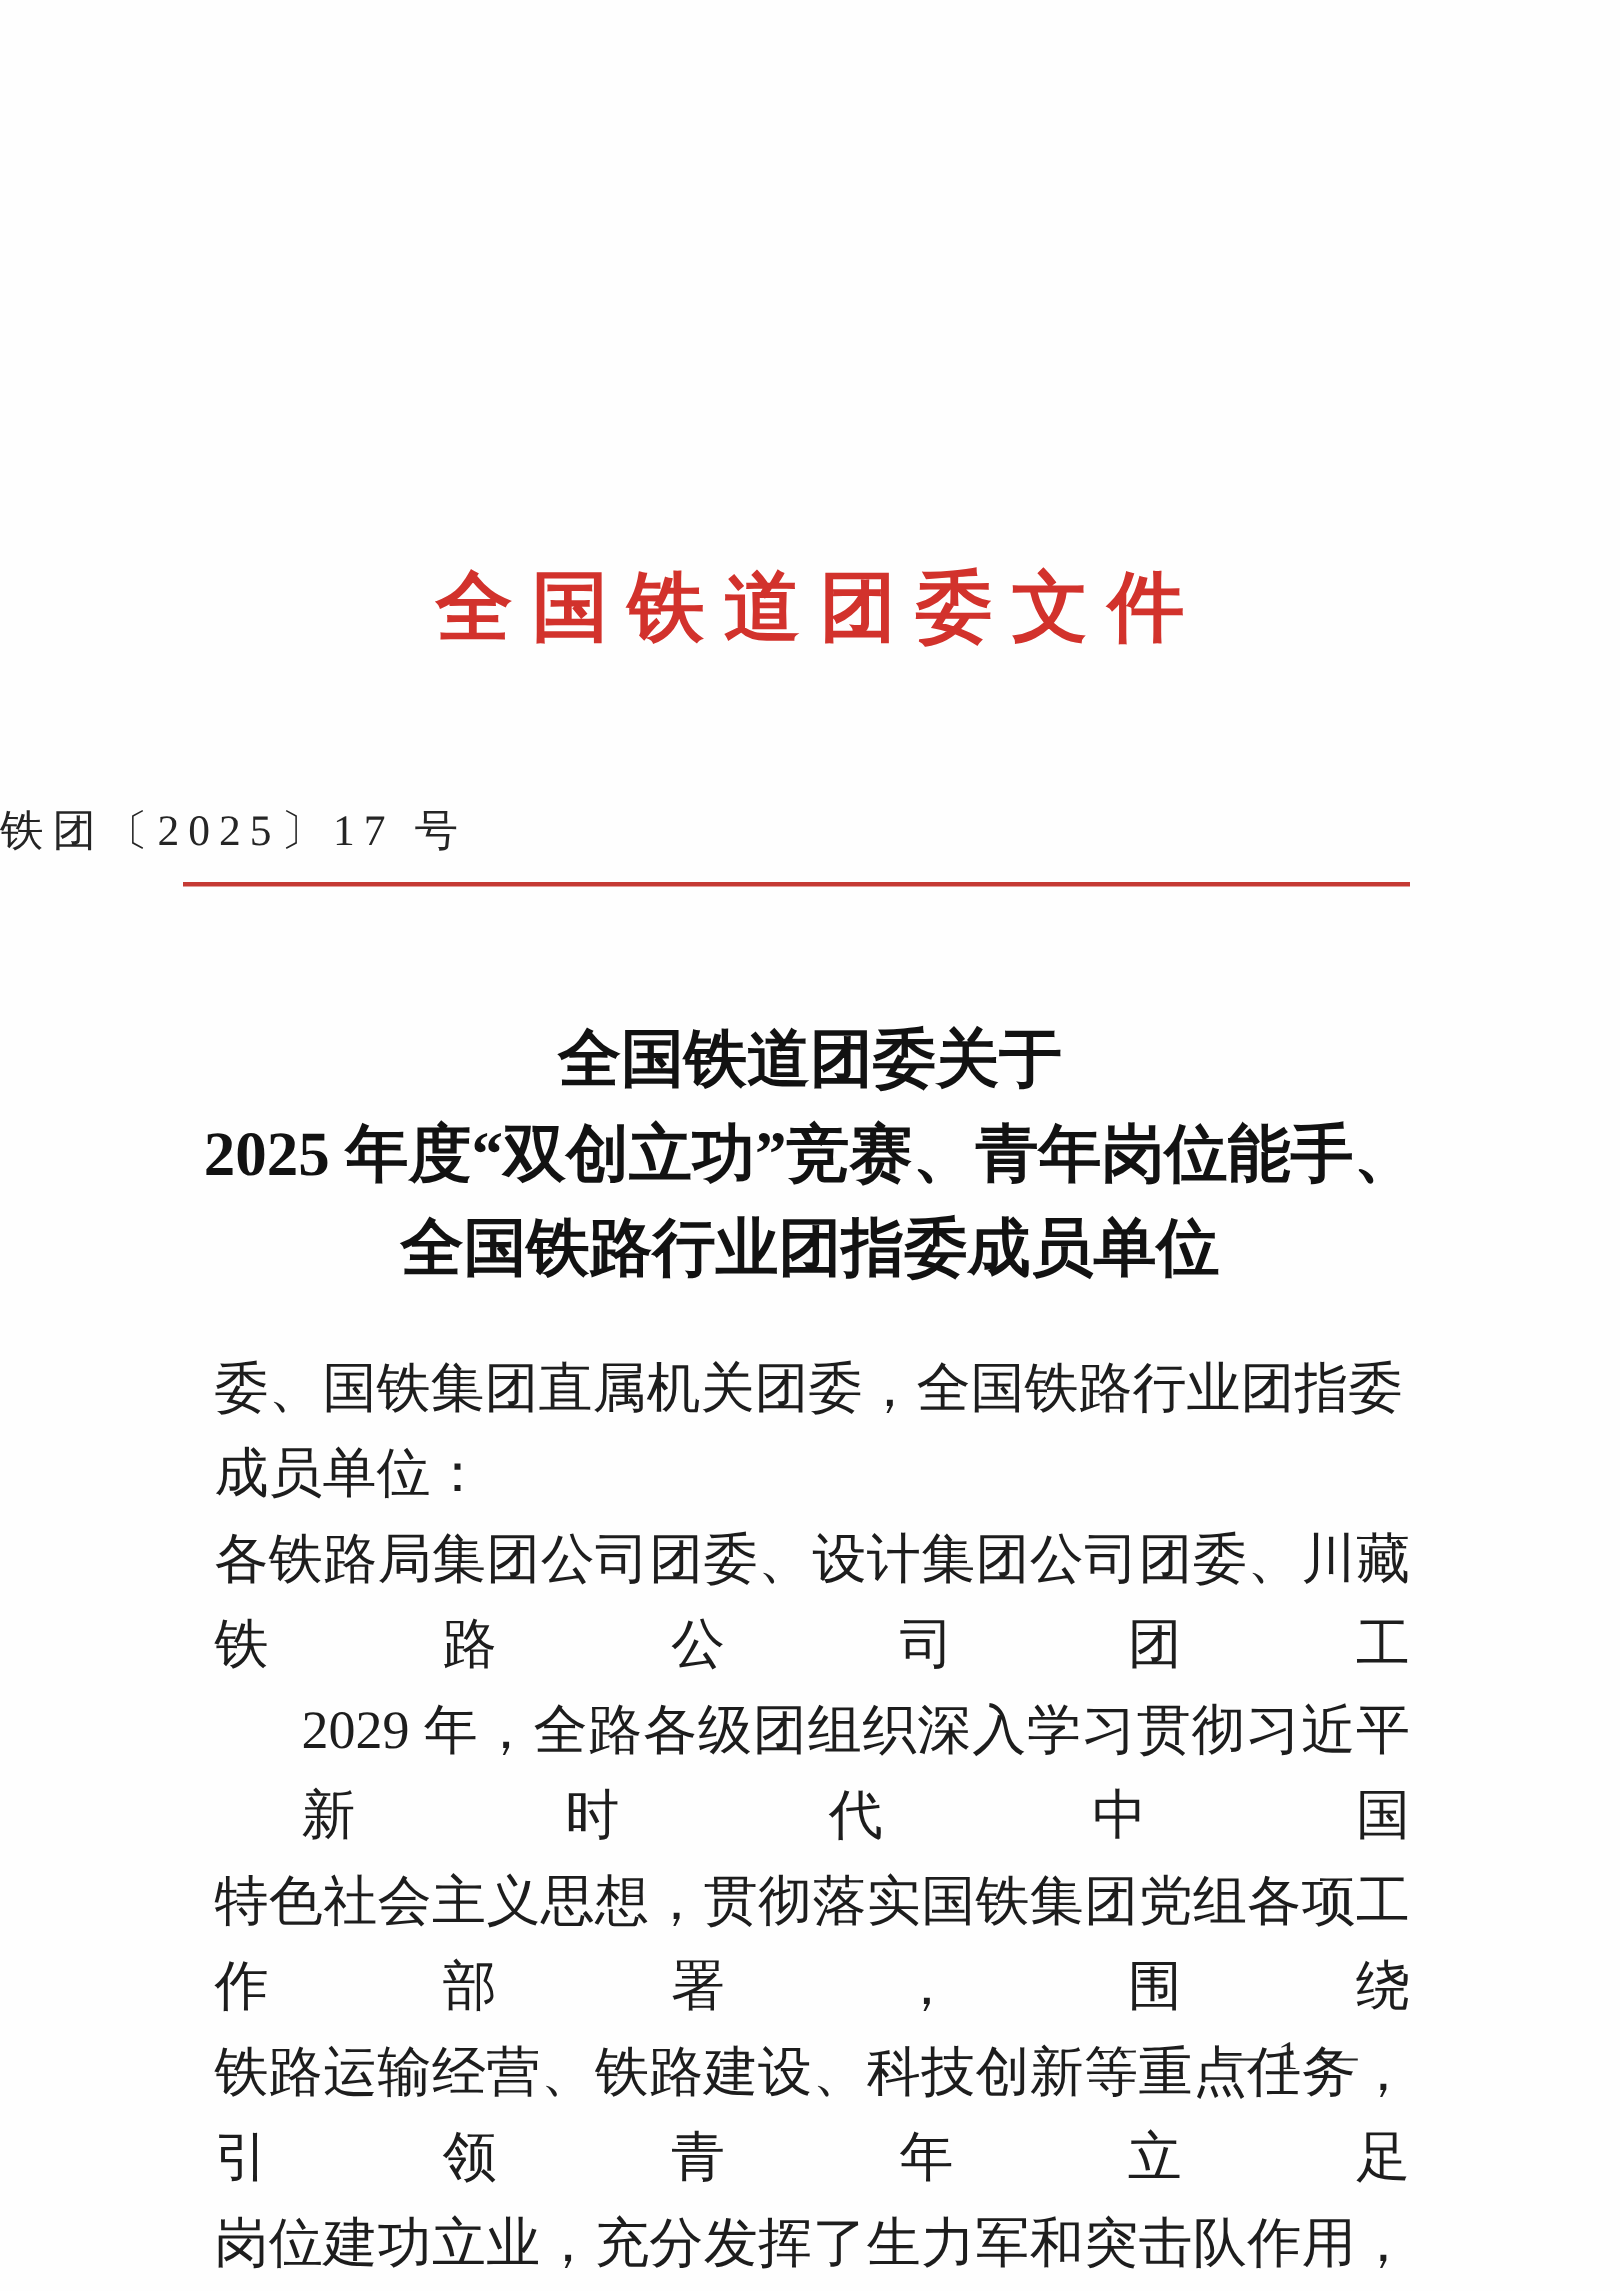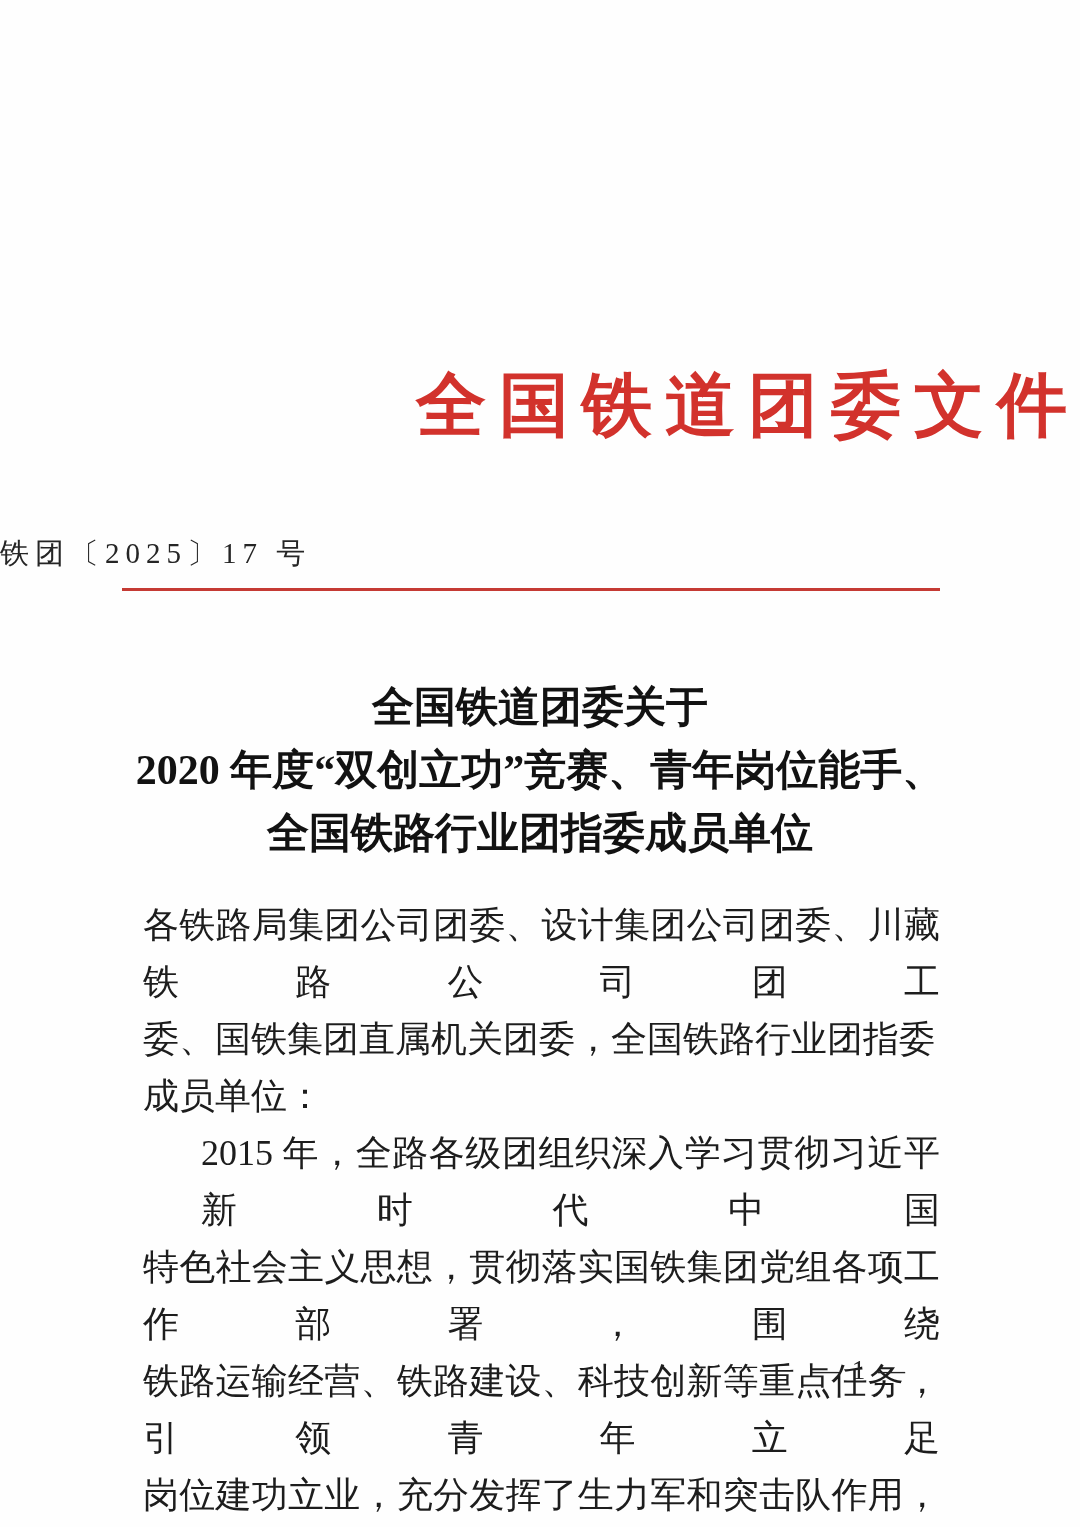--- a/index.html
+++ b/index.html
@@ -13,22 +13,22 @@
     overflow: hidden;
     font-family: "Liberation Serif", "DejaVu Serif", serif;
     color: #1e1e1e;
   }
   
   .org-title {
     position: absolute;
     top: 352px;
     left: 0;
     width: 100%;
-    text-align: right;
-    font-size: 70px;
+    text-align: center;
+    font-size: 51px;
     font-weight: 700;
     color: #d2322c;
     letter-spacing: 13px;
     text-indent: 13px;
     line-height: 108px;
     white-space: nowrap;
   }
   
   .doc-number {
     position: absolute;
@@ -96,28 +96,28 @@
 <div class="page">
 
   <div class="org-title">全国铁道团委文件</div>
 
   <div class="doc-number">铁团〔2025〕17 号</div>
 
   <div class="red-rule"></div>
 
   <div class="doc-title">
     <div class="t-line">全国铁道团委关于</div>
-    <div class="t-line">2020 年度“双创立功”竞赛、青年岗位能手、</div>
+    <div class="t-line">2025 年度“双创立功”竞赛、青年岗位能手、</div>
     <div class="t-line">全国铁路行业团指委成员单位</div>
   </div>
 
   <div class="body-text">
+    <div class="line">委、国铁集团直属机关团委，全国铁路行业团指委成员单位：</div>
     <div class="line stretch">各铁路局集团公司团委、设计集团公司团委、川藏铁路公司团工</div>
-    <div class="line">委、国铁集团直属机关团委，全国铁路行业团指委成员单位：</div>
-    <div class="line stretch indent">2015 年，全路各级团组织深入学习贯彻习近平新时代中国</div>
+    <div class="line stretch indent">2029 年，全路各级团组织深入学习贯彻习近平新时代中国</div>
     <div class="line stretch">特色社会主义思想，贯彻落实国铁集团党组各项工作部署，围绕</div>
     <div class="line stretch">铁路运输经营、铁路建设、科技创新等重点任务，引领青年立足</div>
     <div class="line stretch">岗位建功立业，充分发挥了生力军和突击队作用，涌现出一大批</div>
 
   </div>
 
   <div class="page-number">— 1 —</div>
 
 </div>
 

